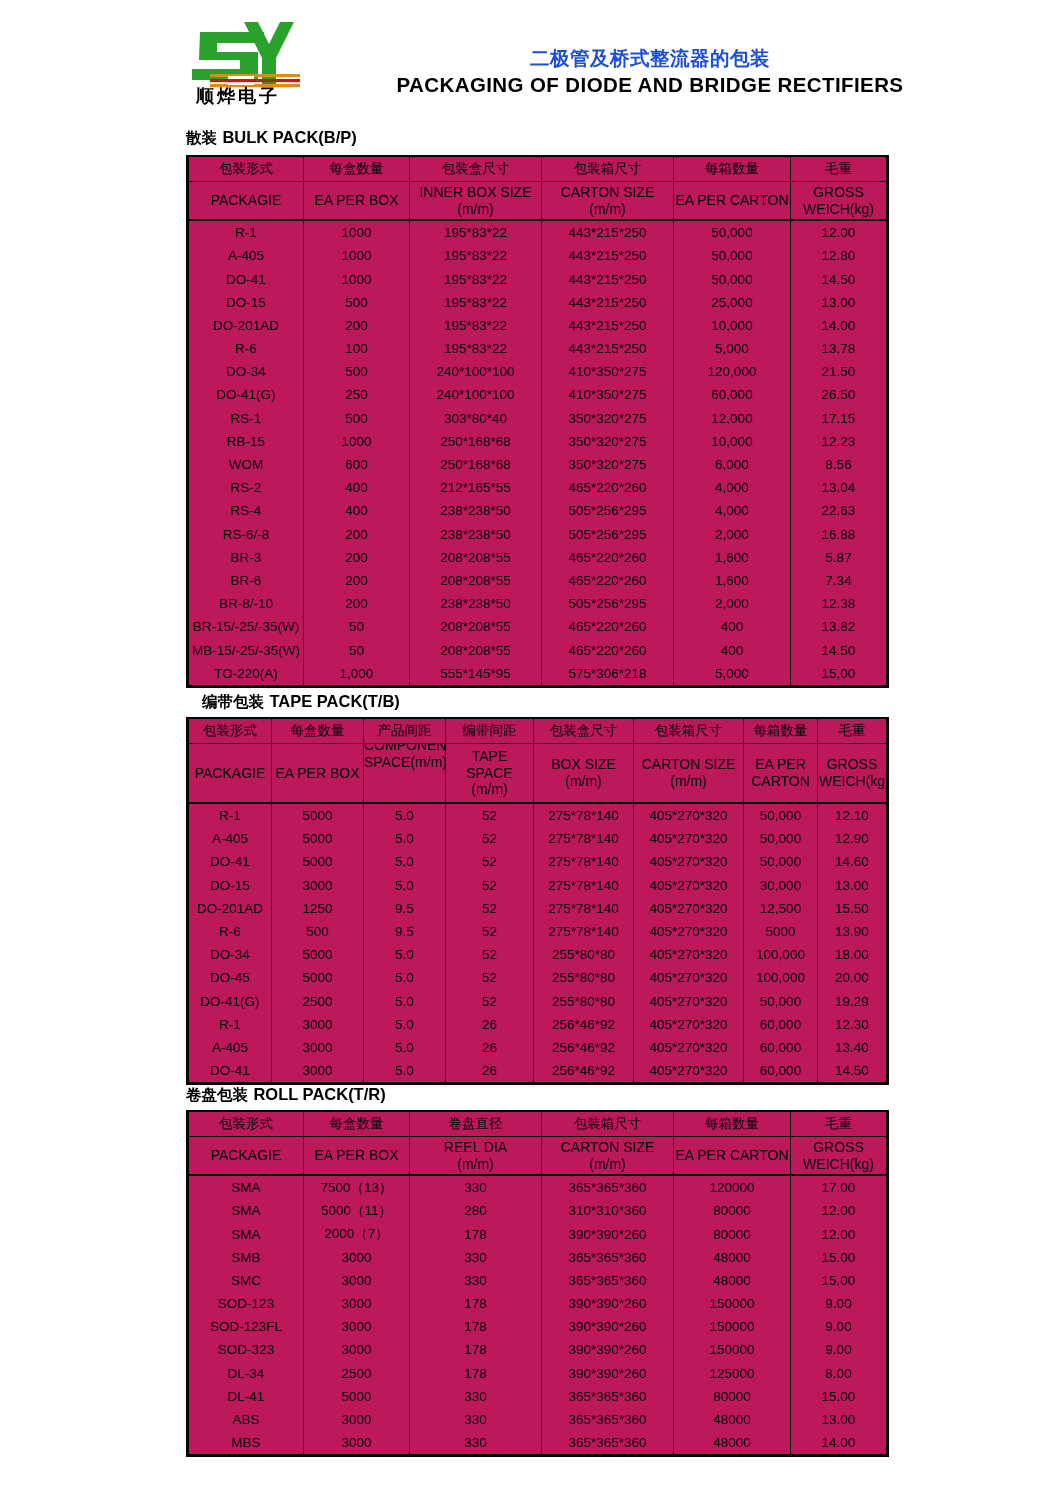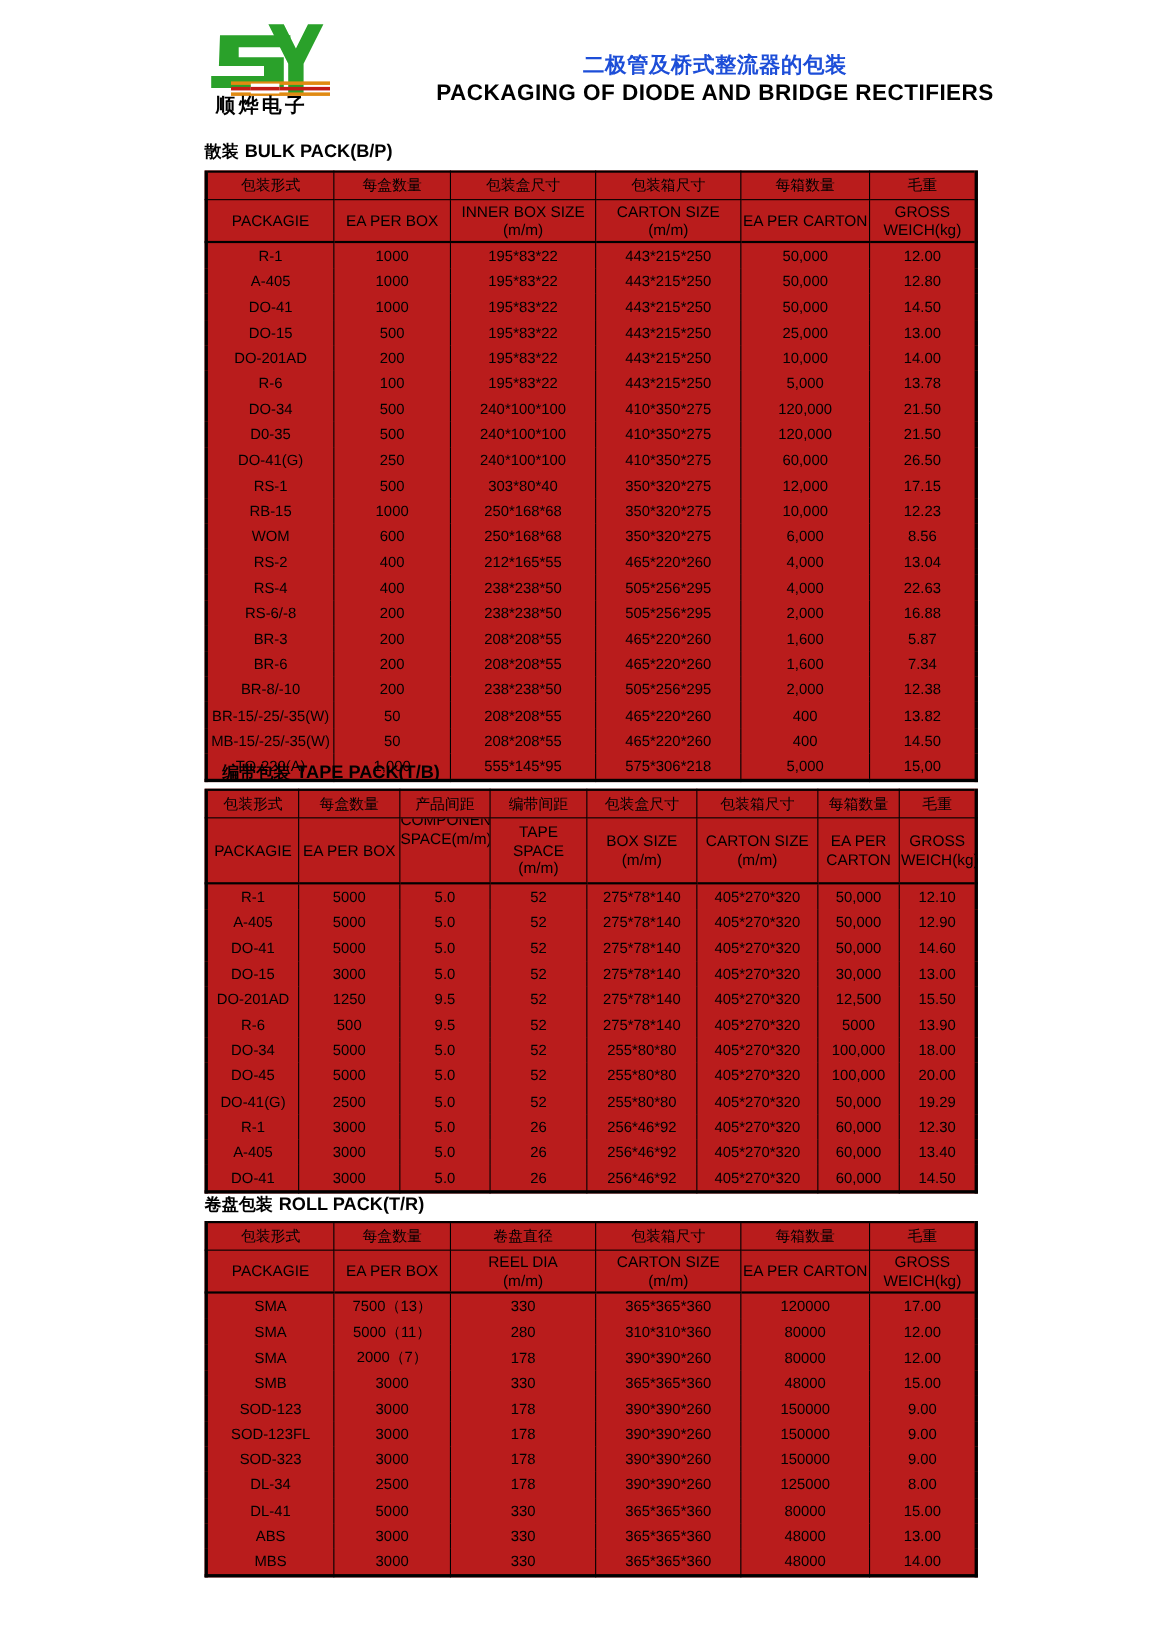--- a/index.html
+++ b/index.html
@@ -71,21 +71,21 @@
   .section-caption .en {
     font-family: "Liberation Sans", sans-serif;
     font-size: 16.5px;
   }
 
   
   .pack-table {
     position: absolute;
     border-collapse: collapse;
     table-layout: fixed;
-    background: #b91c1c;
+    background: #be185d;
     border-left: 3px solid #000;
     border-right: 3px solid #000;
     border-top: 2px solid #000;
     border-bottom: 3px solid #000;
   }
   .pack-table td, .pack-table th {
     border-left: 1.2px solid #000;
     border-right: 1.2px solid #000;
     border-top: 0;
     border-bottom: 0;
@@ -259,28 +259,20 @@
       <tr class="data">
         <td class="pkg">R-6</td>
         <td>100</td>
         <td>195*83*22</td>
         <td>443*215*250</td>
         <td>5,000</td>
         <td>13.78</td>
       </tr>
       <tr class="data">
         <td class="pkg">DO-34</td>
-        <td>500</td>
-        <td>240*100*100</td>
-        <td>410*350*275</td>
-        <td>120,000</td>
-        <td>21.50</td>
-      </tr>
-      <tr class="data">
-        <td class="pkg">D0-35</td>
         <td>500</td>
         <td>240*100*100</td>
         <td>410*350*275</td>
         <td>120,000</td>
         <td>21.50</td>
       </tr>
       <tr class="data">
         <td class="pkg">DO-41(G)</td>
         <td>250</td>
         <td>240*100*100</td>
@@ -644,20 +636,28 @@
       </tr>
       <tr class="data">
         <td class="pkg">SMB</td>
         <td>3000</td>
         <td>330</td>
         <td>365*365*360</td>
         <td>48000</td>
         <td>15.00</td>
       </tr>
       <tr class="data">
+        <td class="pkg">SMC</td>
+        <td>3000</td>
+        <td>330</td>
+        <td>365*365*360</td>
+        <td>48000</td>
+        <td>15.00</td>
+      </tr>
+      <tr class="data">
         <td class="pkg">SOD-123</td>
         <td>3000</td>
         <td>178</td>
         <td>390*390*260</td>
         <td>150000</td>
         <td>9.00</td>
       </tr>
       <tr class="data">
         <td class="pkg">SOD-123FL</td>
         <td>3000</td>

